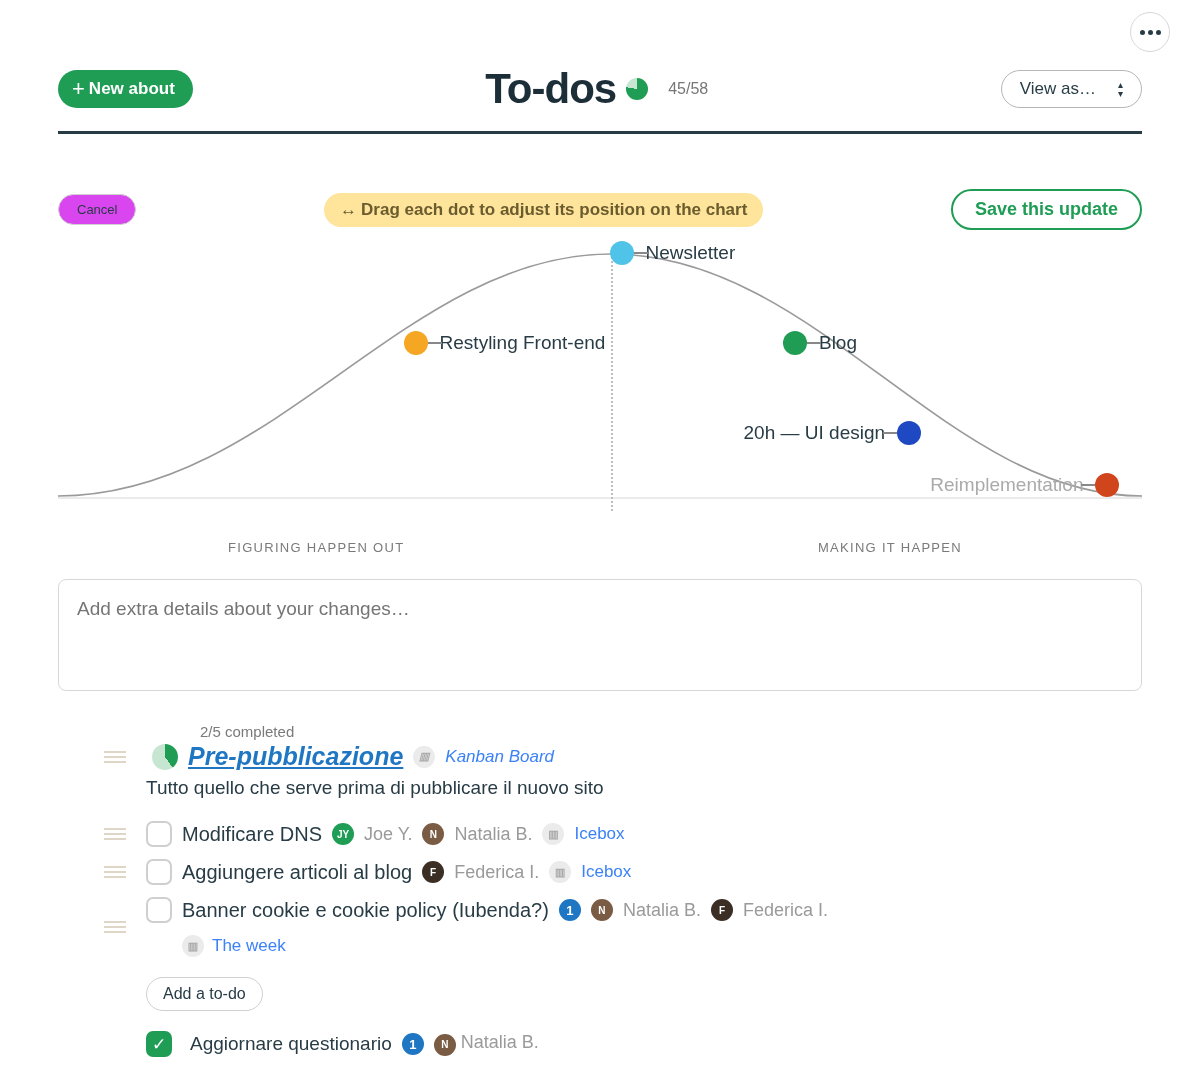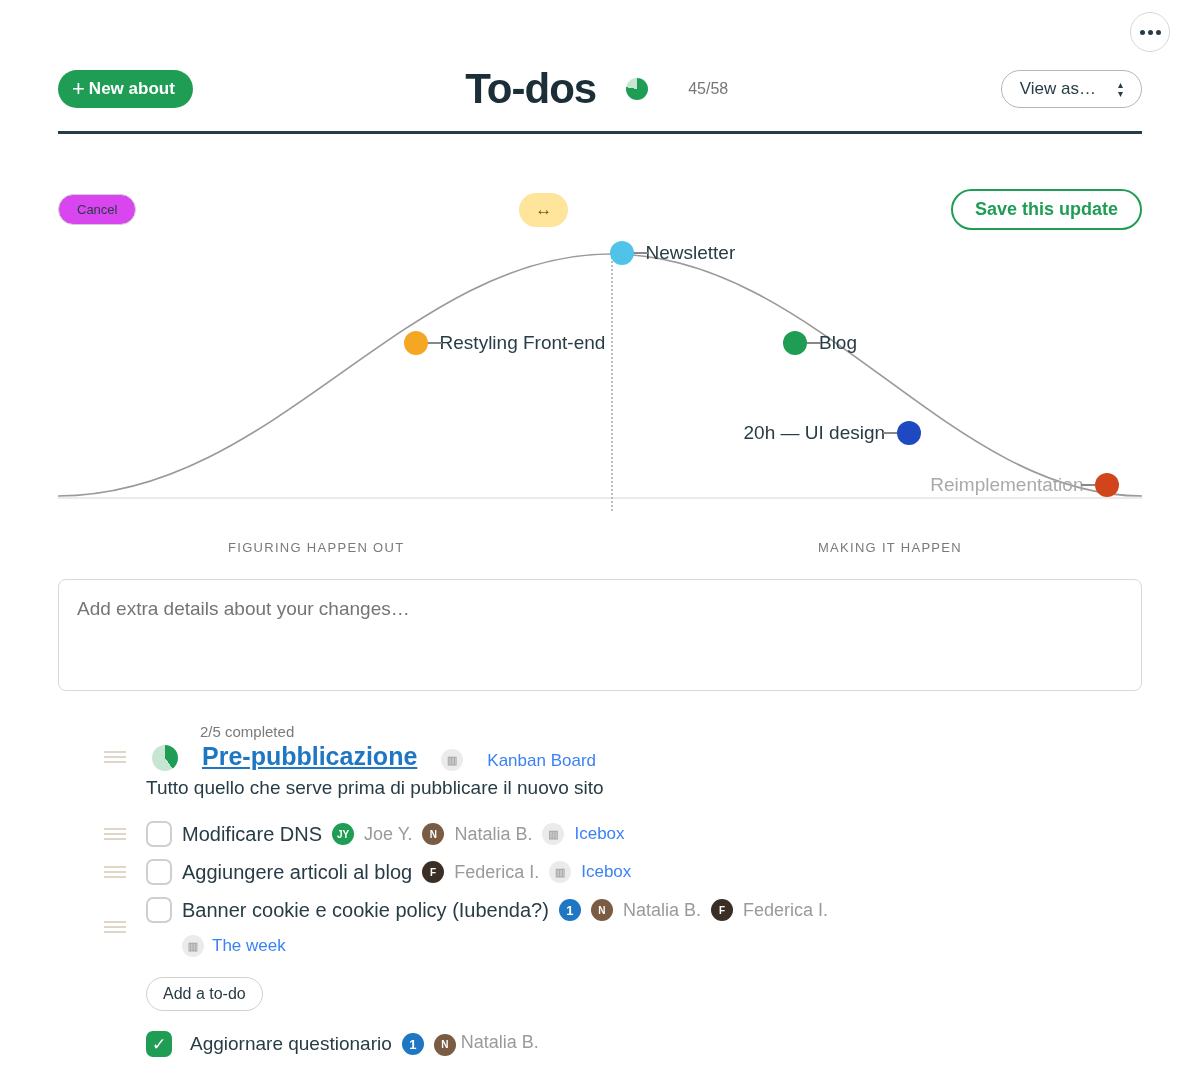--- a/index.html
+++ b/index.html
@@ -36,21 +36,21 @@
     border-radius: 22px;
     padding: 8px 18px 8px 14px;
     font-size: 17px;
     font-weight: 600;
     display: inline-flex;
     align-items: center;
     gap: 4px;
     cursor: pointer;
   }
   .btn-green .plus { font-size: 22px; line-height: 1; font-weight: 400; }
-  .title-wrap { display: flex; align-items: center; gap: 24px; }
+  .title-wrap { display: flex; align-items: center; gap: 4px; }
   .title { font-size: 42px; font-weight: 800; letter-spacing: -1px; color: #1c2e38; }
   .pie {
     width: 22px; height: 22px; border-radius: 50%;
     background: conic-gradient(#1f9d55 0deg 280deg, #c6e6d2 280deg 360deg);
     margin-left: 6px;
   }
   .pie.small {
     width: 26px; height: 26px;
     background: conic-gradient(#1f9d55 0deg 144deg, #c6e6d2 144deg 360deg);
   }
@@ -158,21 +158,21 @@
     padding: 18px 18px 48px;
     font-size: 19px;
     color: #777;
     resize: none;
     font-family: inherit;
   }
 
   
   .list-area { padding-left: 88px; margin-top: 28px; }
   .list-meta { font-size: 15px; color: #7a7a7a; margin-bottom: 2px; margin-left: 54px;}
-  .list-title-row { display: flex; align-items: flex-end; gap: 24px; position: relative; }
+  .list-title-row { display: flex; align-items: center; gap: 10px; position: relative; font-style: italic; }
   .drag-lines {
     position: absolute;
     left: -42px;
     top: 50%;
     transform: translateY(-50%);
     width: 22px;
     color: #d0d0d0;
     display: flex; flex-direction: column; gap: 3px;
     cursor: grab;
   }
@@ -285,20 +285,21 @@
       <span>View as…</span>
       <span class="sort-icon"></span>
     </button>
   </div>
 
   
   <div class="chart-toolbar">
     <button class="btn-cancel">Cancel</button>
     <span class="hint-pill">
       <span class="arrow">↔</span>
+      <span>Drag each dot to adjust its position on the chart</span>
     </span>
     <button class="btn-save-green">Save this update</button>
   </div>
 
   
   <div class="chart">
     <svg class="curve-svg" viewBox="0 0 1000 290" preserveAspectRatio="none">
       <path d="M 0 260
                C 200 260, 320 18, 510 18
                C 700 18, 820 260, 1000 260" fill="none" stroke="#9a9a9a" stroke-width="1.6"></path>

